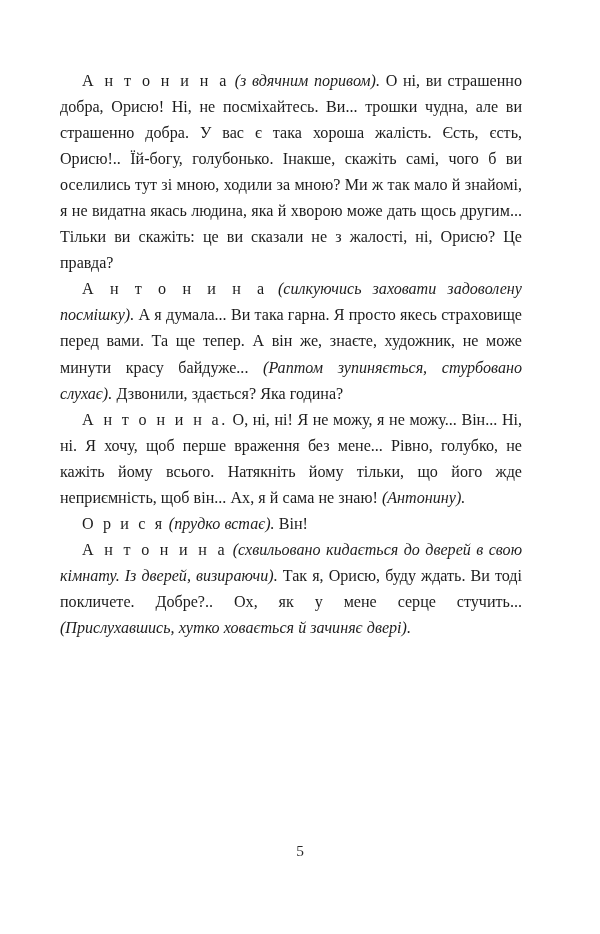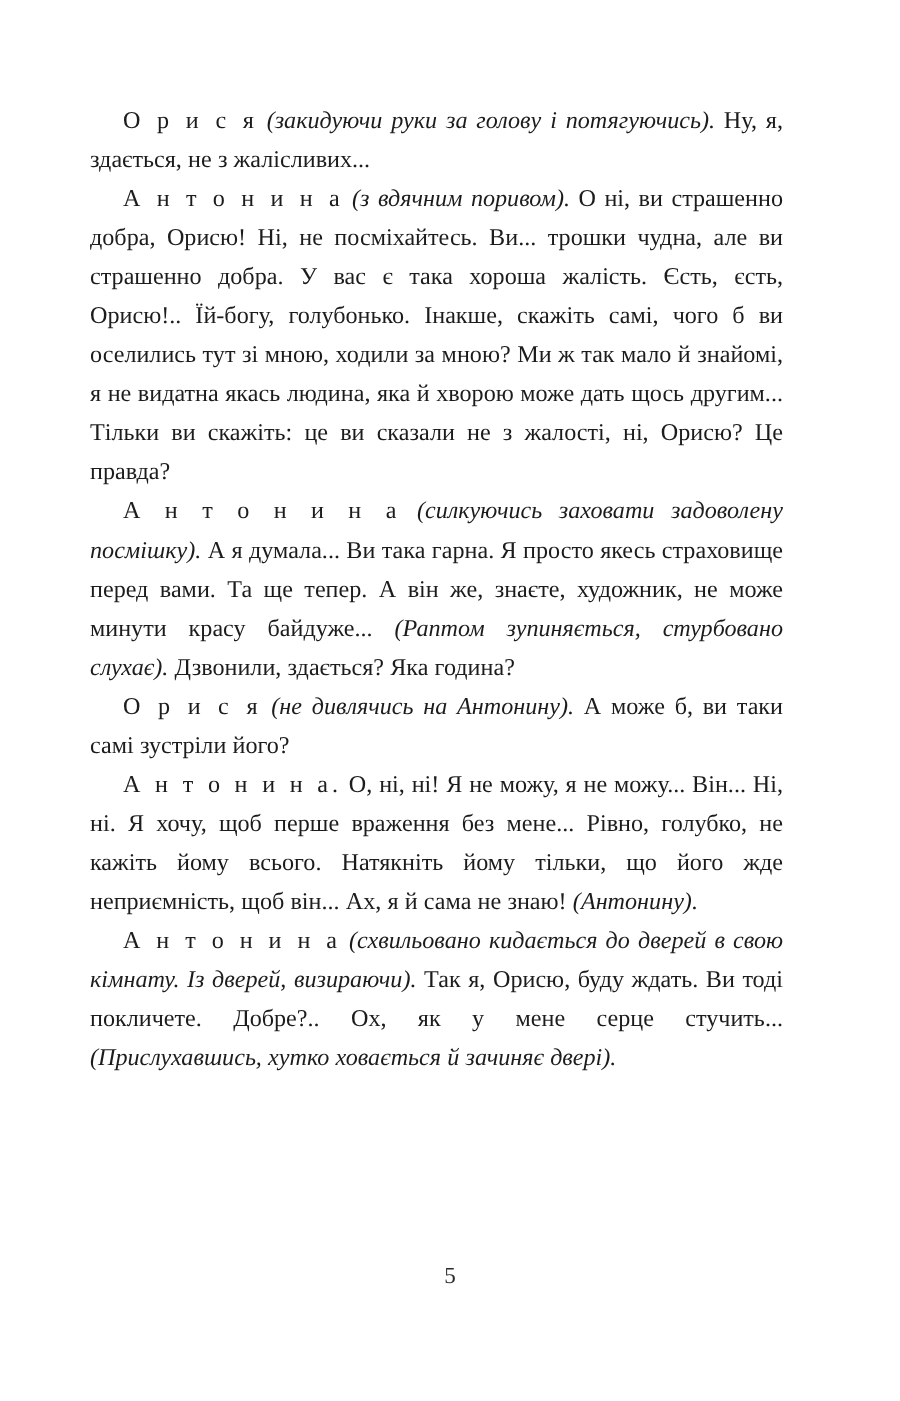--- a/index.html
+++ b/index.html
@@ -61,33 +61,32 @@
     color: #2a2a2a;
   }
 </style>
 </head>
 <body>
 
 <div class="page">
 
   <div class="text-block">
 
-    <p class="para"><span class="speaker">О р и с я</span> <span class="stage">(закидуючи руки за голову і потягуючись).</span> <span>Ну, я, здається, не з жалісливих...</span></p>
 
     <p class="para"><span class="speaker">А н т о н и н а</span> <span class="stage">(з вдячним поривом).</span> <span>О ні, ви страшенно добра, Орисю! Ні, не посміхайтесь. Ви... трошки чудна, але ви страшенно добра. У вас є така хороша жалість. Єсть, єсть, Орисю!.. Їй-богу, голубонько. Інакше, скажіть самі, чого б ви оселились тут зі мною, ходили за мною? Ми ж так мало й знайомі, я не видатна якась людина, яка й хворою може дать щось другим... Тільки ви скажіть: це ви сказали не з жалості, ні, Орисю? Це правда?</span></p>
 
 
     <p class="para"><span class="speaker">А н т о н и н а</span> <span class="stage">(силкуючись заховати задоволену посмішку).</span> <span>А я думала... Ви така гарна. Я просто якесь страховище перед вами. Та ще тепер. А він же, знаєте, художник, не може минути красу байдуже...</span> <span class="stage">(Раптом зупиняється, стурбовано слухає).</span> <span>Дзвонили, здається? Яка година?</span></p>
 
 
 
-    <p class="para"><span class="speaker">О р и с я</span> <span class="stage">(не дивлячись на Антонину).</span> <span>А може б, ви таки самі зустріли його?</span></p>
 
     <p class="para"><span class="speaker">А н т о н и н а.</span> <span>О, ні, ні! Я не можу, я не можу... Він... Ні, ні. Я хочу, щоб перше враження без мене... Рівно, голубко, не кажіть йому всього. Натякніть йому тільки, що його жде неприємність, щоб він... Ах, я й сама не знаю!</span> <span class="stage">(Антонину).</span></p>
 
+    <p class="para"><span class="speaker">О р и с я</span> <span class="stage">(прудко встає).</span> <span>Він!</span></p>
 
     <p class="para"><span class="speaker">А н т о н и н а</span> <span class="stage">(схвильовано кидається до дверей в свою кімнату. Із дверей, визираючи).</span> <span>Так я, Орисю, буду ждать. Ви тоді покличете. Добре?.. Ох, як у мене серце стучить...</span> <span class="stage">(Прислухавшись, хутко ховається й зачиняє двері).</span></p>
 
   </div>
 
   <div class="folio">5</div>
 
 </div>
 
 </body></html>

